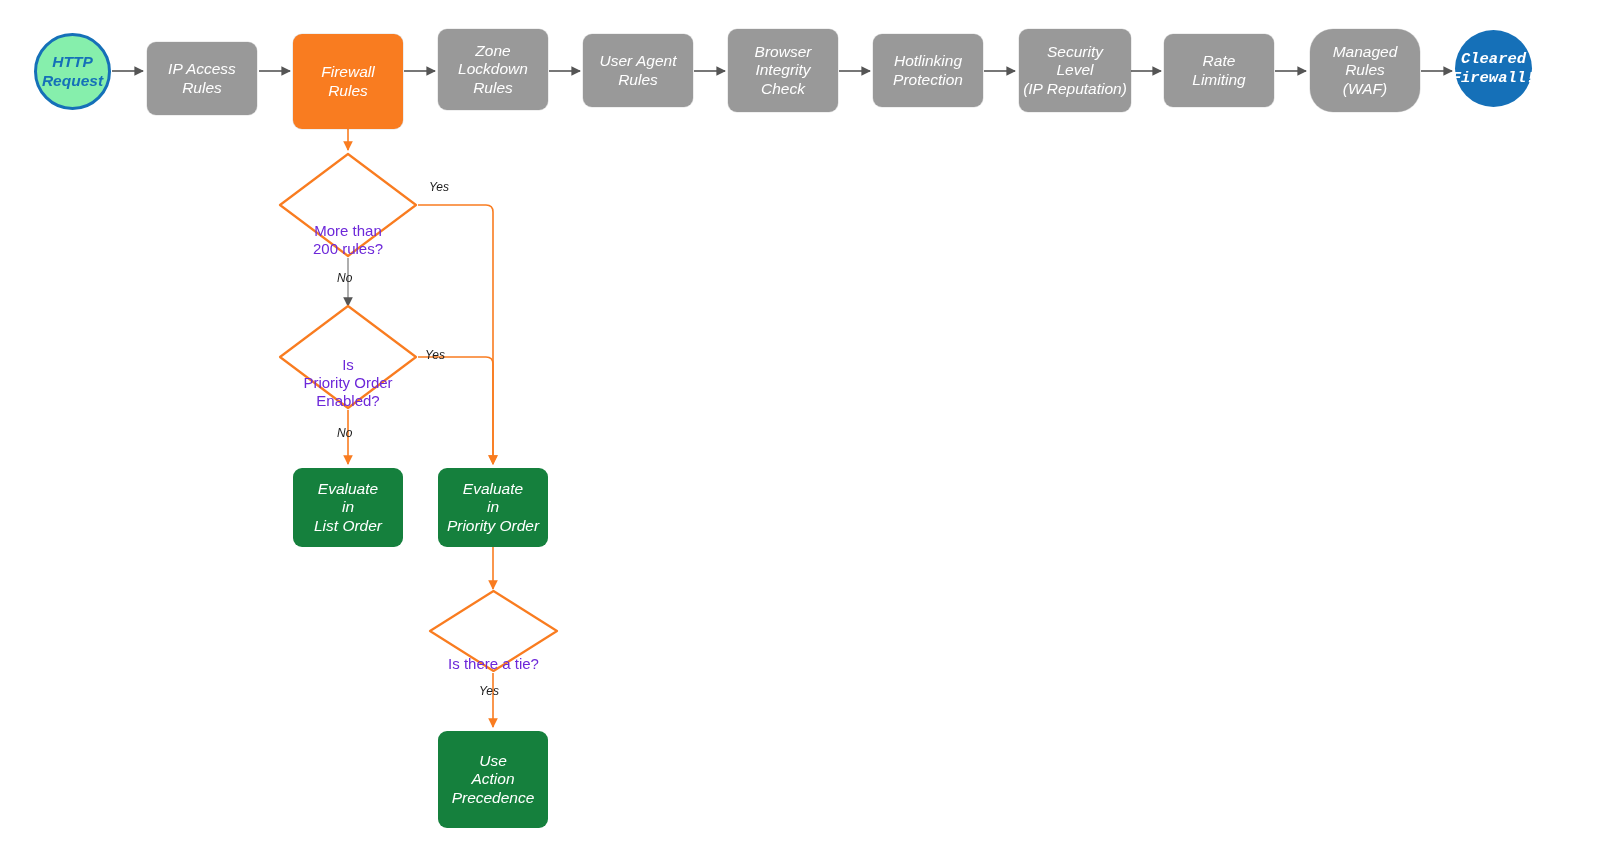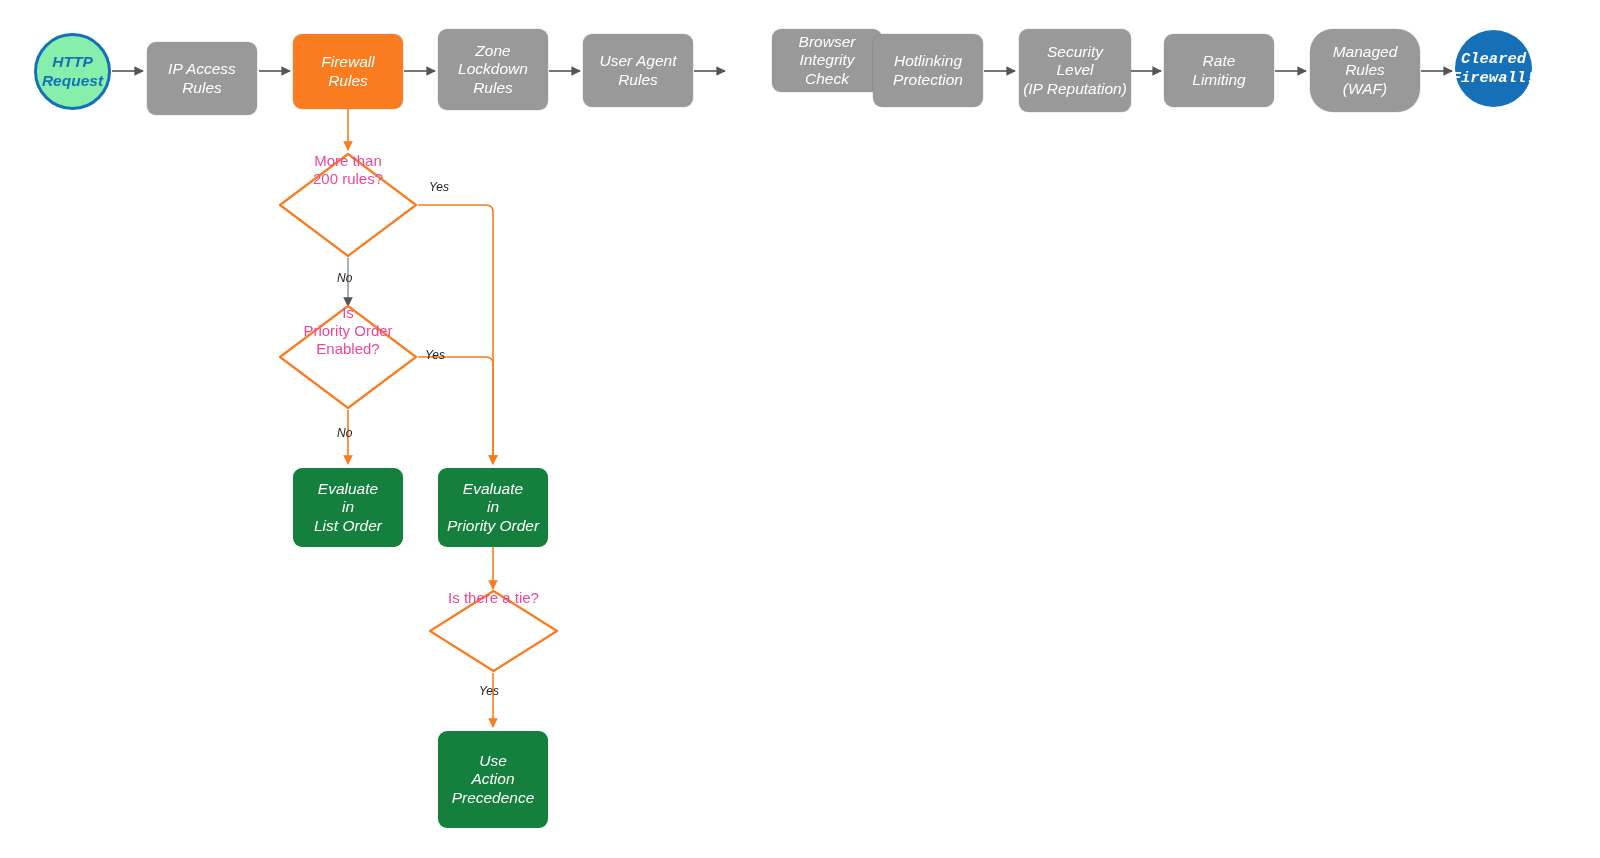--- a/index.html
+++ b/index.html
@@ -67,25 +67,25 @@
   }
 
   
   .diamond-wrap { position: absolute; }
   .diamond-wrap svg { position: absolute; left: 0; top: 0; overflow: visible; }
   .diamond-label {
     position: absolute;
     left: 0; top: 0;
     width: 100%; height: 100%;
     display: flex;
-    align-items: flex-start;
+    align-items: flex-end;
     justify-content: center;
     text-align: center;
     font-size: 15px;
-    color: #ec4899;
+    color: #6d28d9;
     line-height: 1.2;
     pointer-events: none;
   }
 
   
   .edge-label {
     position: absolute;
     font-style: italic;
     font-size: 12px;
     color: #1c1c1c;
@@ -141,21 +141,21 @@
   </div>
 </div>
 
 <div class="node proc gray" style="left:147px; top:34px; width:110px; height:73px;margin-top:8px;">
   <div>
     <span class="txt-line">IP Access</span>
     <span class="txt-line">Rules</span>
   </div>
 </div>
 
-<div class="node proc orange" style="left:293px; top:34px; width:110px; height:75px;">
+<div class="node proc orange" style="left:293px; top:34px; width:110px; height:95px;">
   <div>
     <span class="txt-line">Firewall</span>
     <span class="txt-line">Rules</span>
   </div>
 </div>
 
 <div class="node proc gray" style="left:438px; top:29px; width:110px; height:81px;">
   <div>
     <span class="txt-line">Zone</span>
     <span class="txt-line">Lockdown</span>
@@ -163,21 +163,21 @@
   </div>
 </div>
 
 <div class="node proc gray" style="left:583px; top:34px; width:110px; height:73px;">
   <div>
     <span class="txt-line">User Agent</span>
     <span class="txt-line">Rules</span>
   </div>
 </div>
 
-<div class="node proc gray" style="left:728px; top:29px; width:110px; height:63px;margin-left:44px;">
+<div class="node proc gray" style="left:728px; top:29px; width:110px; height:83px;">
   <div>
     <span class="txt-line">Browser</span>
     <span class="txt-line">Integrity</span>
     <span class="txt-line">Check</span>
   </div>
 </div>
 
 <div class="node proc gray" style="left:873px; top:34px; width:110px; height:73px;">
   <div>
     <span class="txt-line">Hotlinking</span>

